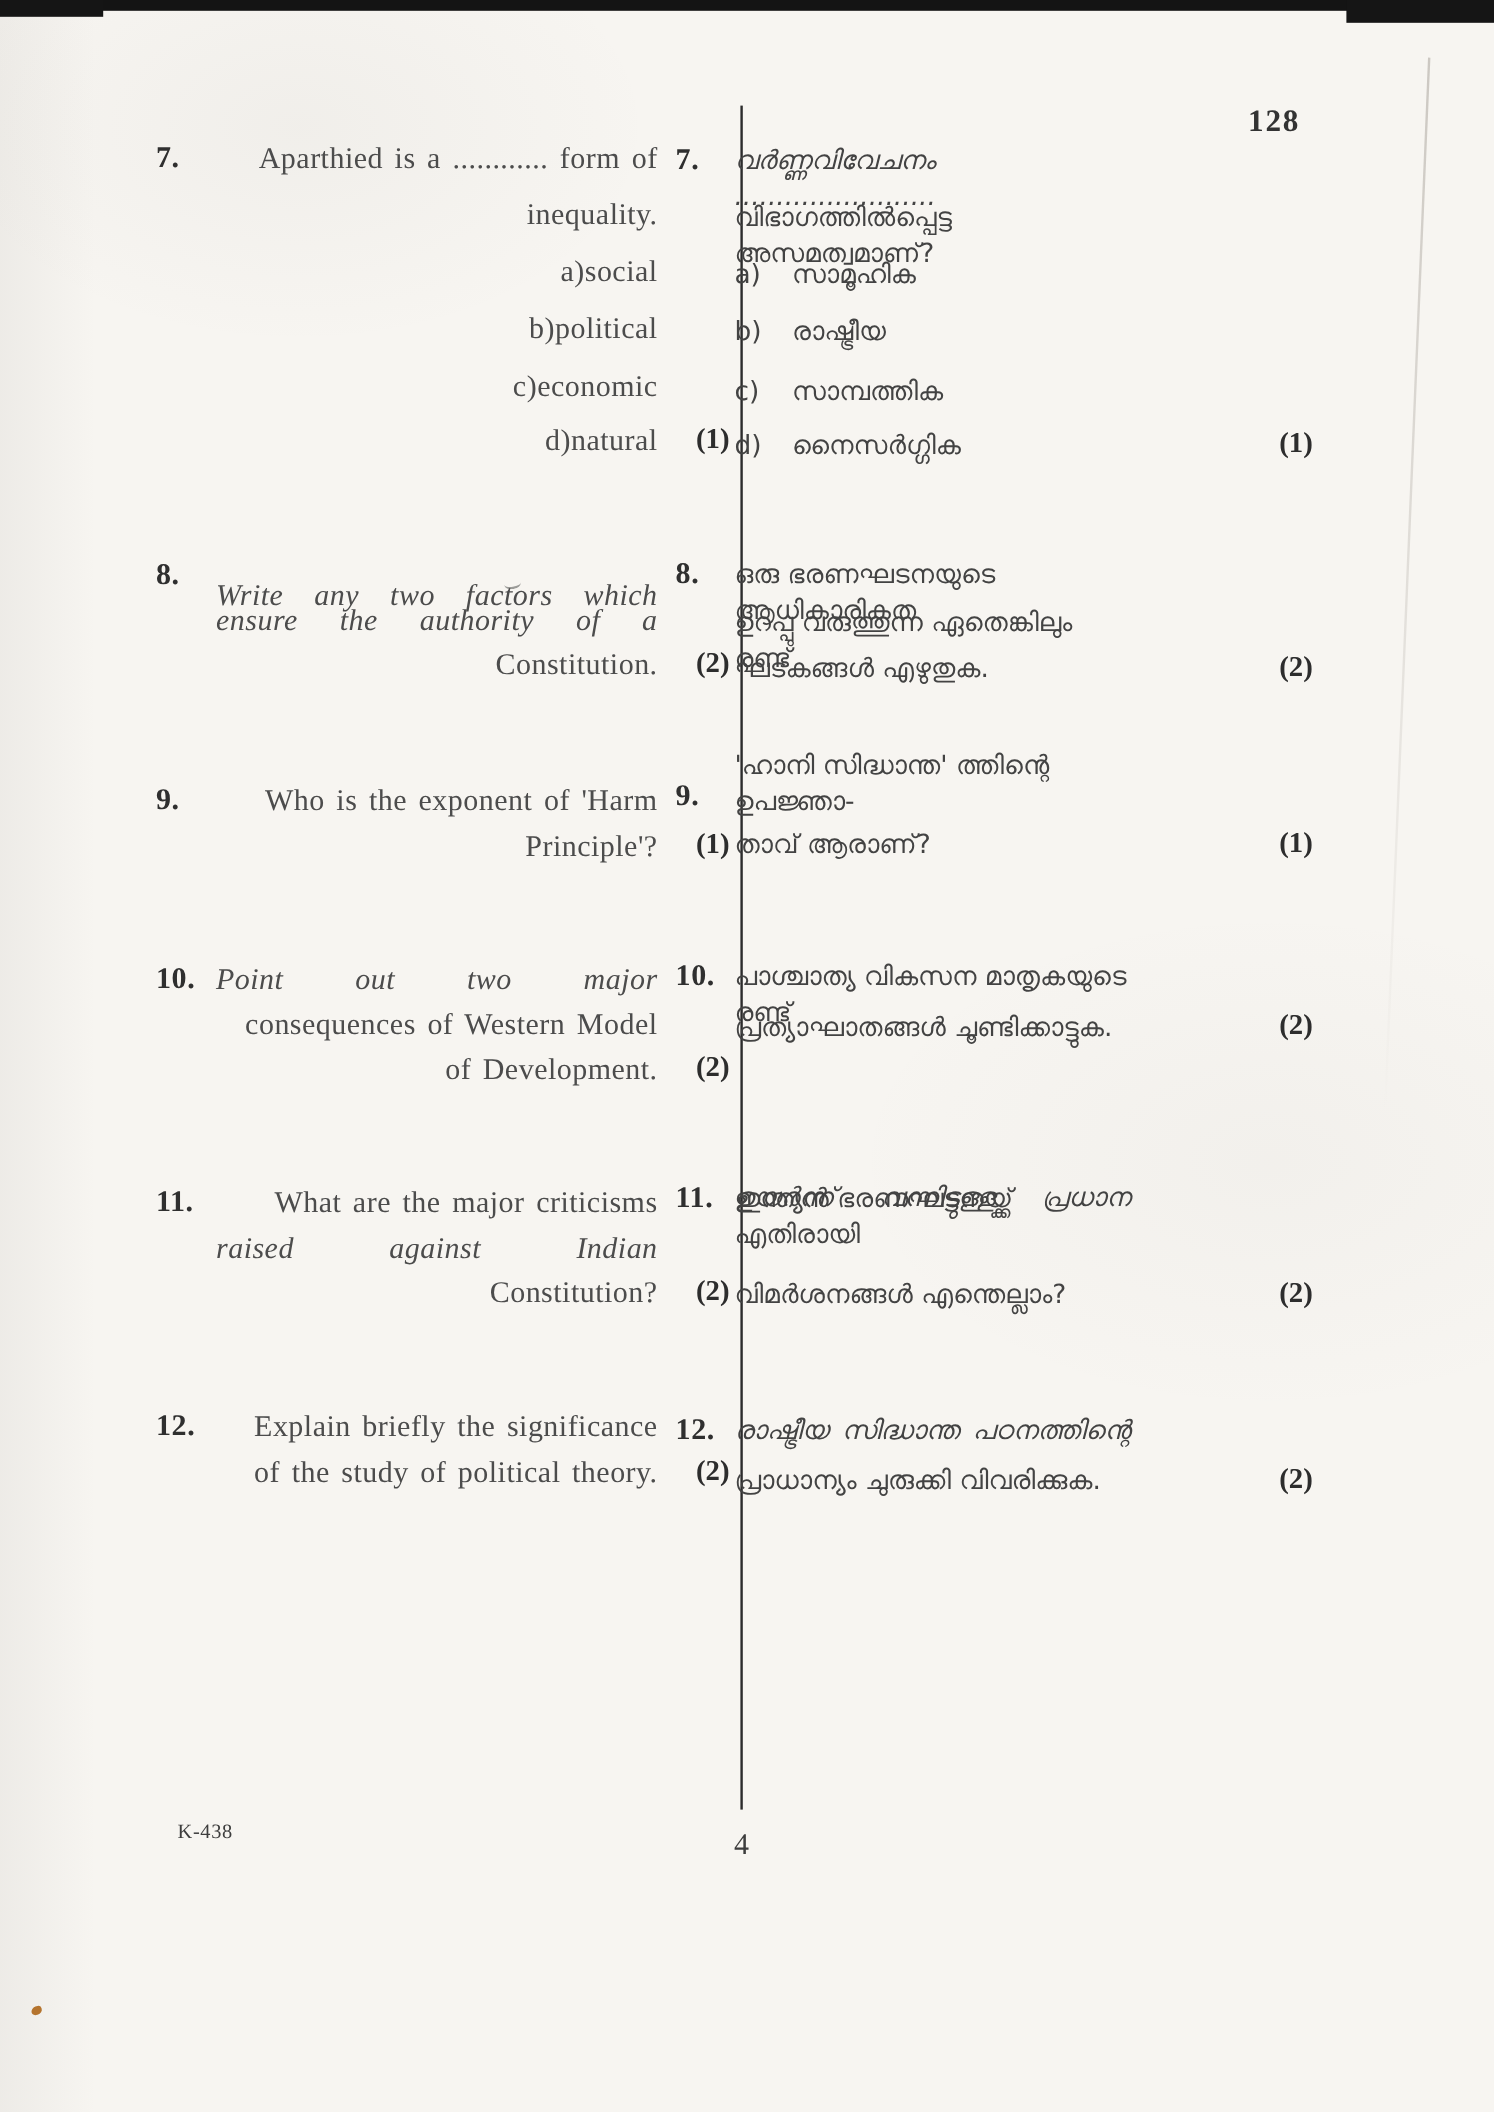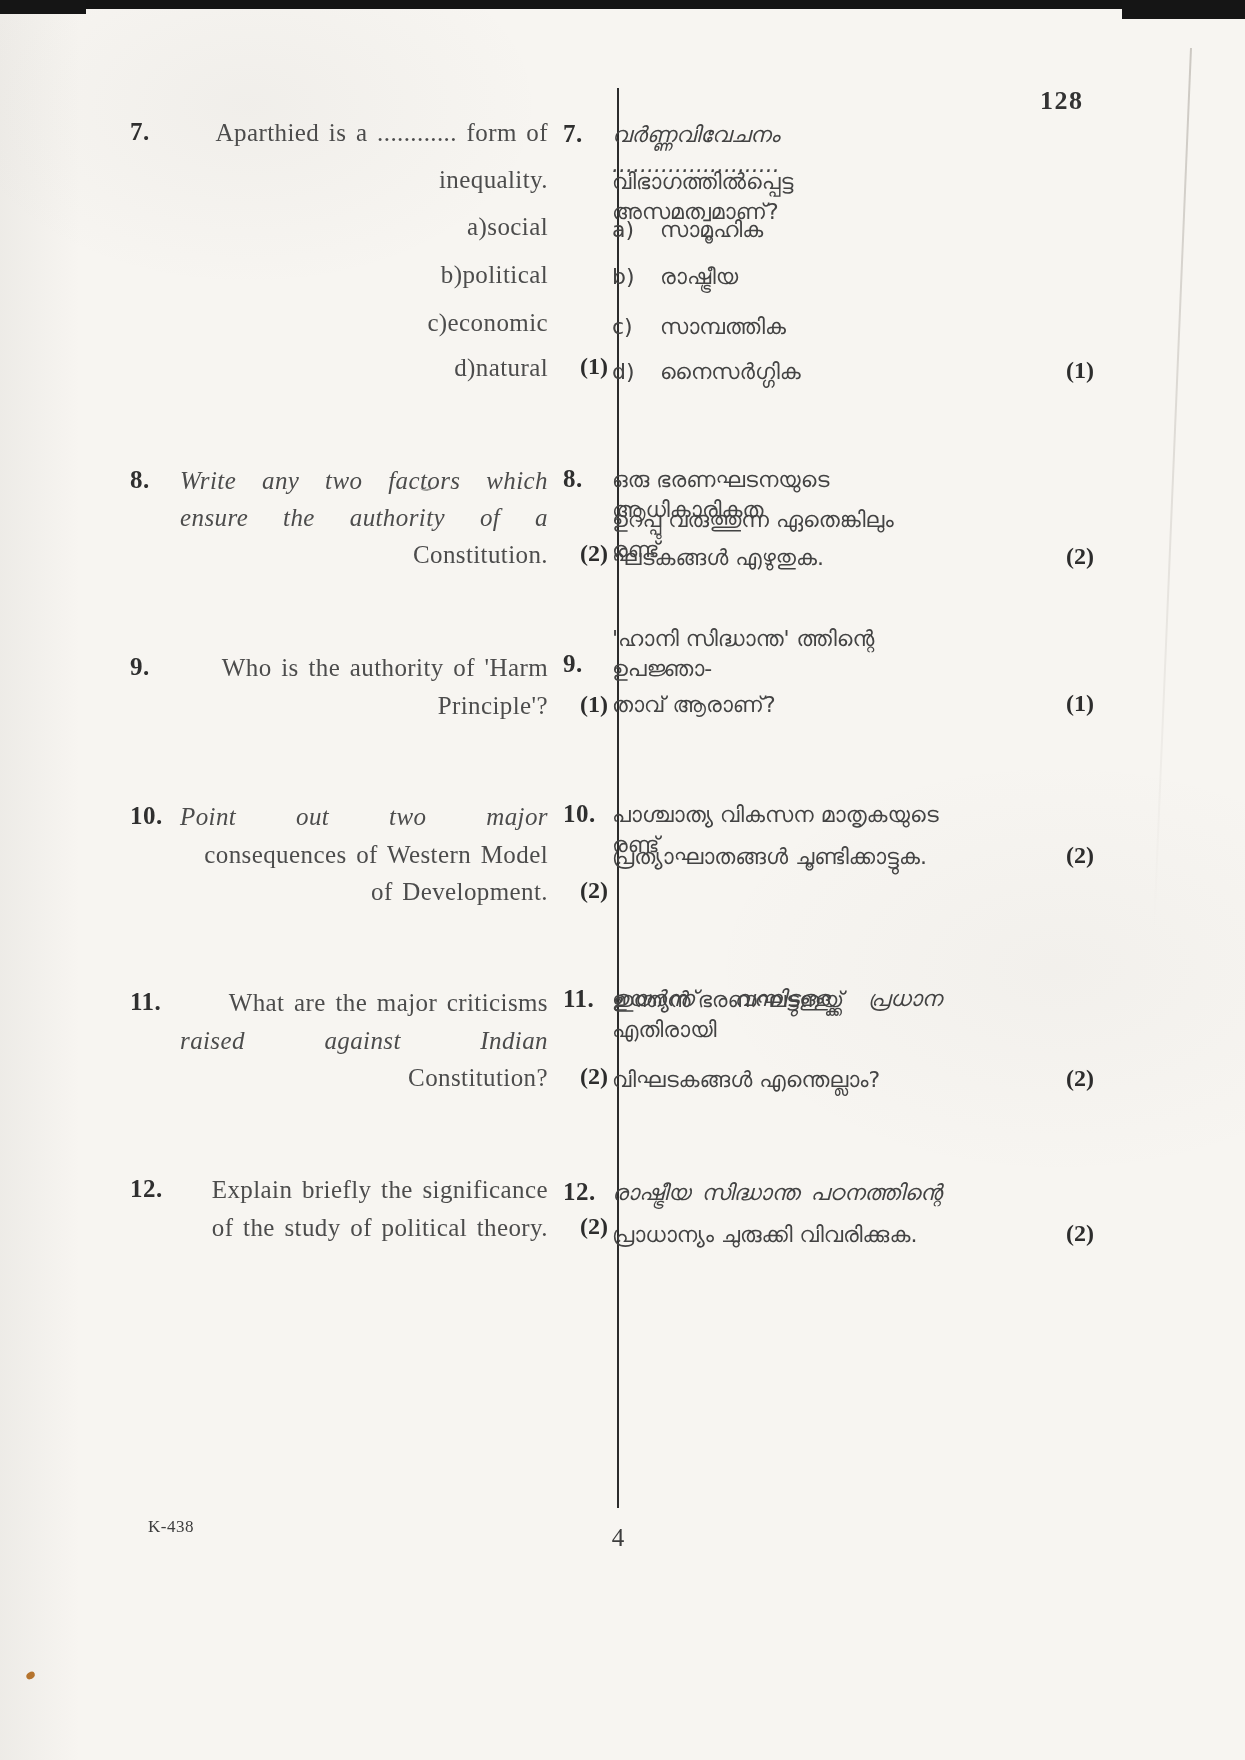--- a/index.html
+++ b/index.html
@@ -64,29 +64,29 @@
       <div class="line en w-l" style="top:165px">inequality.</div>
       <div class="line en w-l" style="top:212px"><span class="opt-letter">a)</span><span>social</span></div>
       <div class="line en w-l" style="top:260px"><span class="opt-letter">b)</span><span>political</span></div>
       <div class="line en w-l" style="top:308px"><span class="opt-letter">c)</span><span>economic</span></div>
       <div class="line en w-l" style="top:353px"><span class="opt-letter">d)</span><span>natural</span></div>
       <div class="marks m-l" style="top:353px">(1)</div>
     </div>
 
     <div>
       <div class="qno" style="left:130px;top:466px">8.</div>
-      <div class="line en w-l spread" style="top:466px">Write any two factors which</div>
+      <div class="line en w-l spread" style="top:482px">Write any two factors which</div>
       <div class="line en w-l spread" style="top:503px">ensure the authority of a</div>
       <div class="line en w-l" style="top:540px">Constitution.</div>
       <div class="marks m-l" style="top:540px">(2)</div>
     </div>
 
     <div>
       <div class="qno" style="left:130px;top:653px">9.</div>
-      <div class="line en w-l" style="top:653px">Who is the authority of 'Harm</div>
+      <div class="line en w-l" style="top:653px">Who is the exponent of 'Harm</div>
       <div class="line en w-l" style="top:691px">Principle'?</div>
       <div class="marks m-l" style="top:691px">(1)</div>
     </div>
 
     <div>
       <div class="qno" style="left:130px;top:802px">10.</div>
       <div class="line en w-l spread" style="top:802px">Point out two major</div>
       <div class="line en w-l" style="top:840px">consequences of Western Model</div>
       <div class="line en w-l" style="top:877px">of Development.</div>
       <div class="marks m-l" style="top:877px">(2)</div>
@@ -140,21 +140,21 @@
       <div class="qno" style="left:563px;top:800px">10.</div>
       <div class="line ml w-r" style="top:800px">പാശ്ചാത്യ വികസന മാതൃകയുടെ രണ്ട്</div>
       <div class="line ml w-r" style="top:842px">പ്രത്യാഘാതങ്ങൾ ചൂണ്ടിക്കാട്ടുക.</div>
       <div class="marks m-r" style="top:842px">(2)</div>
     </div>
 
     <div>
       <div class="qno" style="left:563px;top:985px">11.</div>
       <div class="line ml w-r" style="top:985px">ഇന്ത്യൻ ഭരണഘടനയ്ക്ക് എതിരായി</div>
       <div class="line ml w-r spread" style="top:984px">ഉയർന്ന് വന്നിട്ടുള്ള പ്രധാന</div>
-      <div class="line ml w-r" style="top:1065px">വിഘടകങ്ങൾ എന്തെല്ലാം?</div>
+      <div class="line ml w-r" style="top:1065px">വിമർശനങ്ങൾ എന്തെല്ലാം?</div>
       <div class="marks m-r" style="top:1065px">(2)</div>
     </div>
 
     <div>
       <div class="qno" style="left:563px;top:1178px">12.</div>
       <div class="line ml w-r spread" style="top:1178px">രാഷ്ട്രീയ സിദ്ധാന്ത പഠനത്തിന്റെ</div>
       <div class="line ml w-r" style="top:1220px">പ്രാധാന്യം ചുരുക്കി വിവരിക്കുക.</div>
       <div class="marks m-r" style="top:1220px">(2)</div>
     </div>
   </div>

